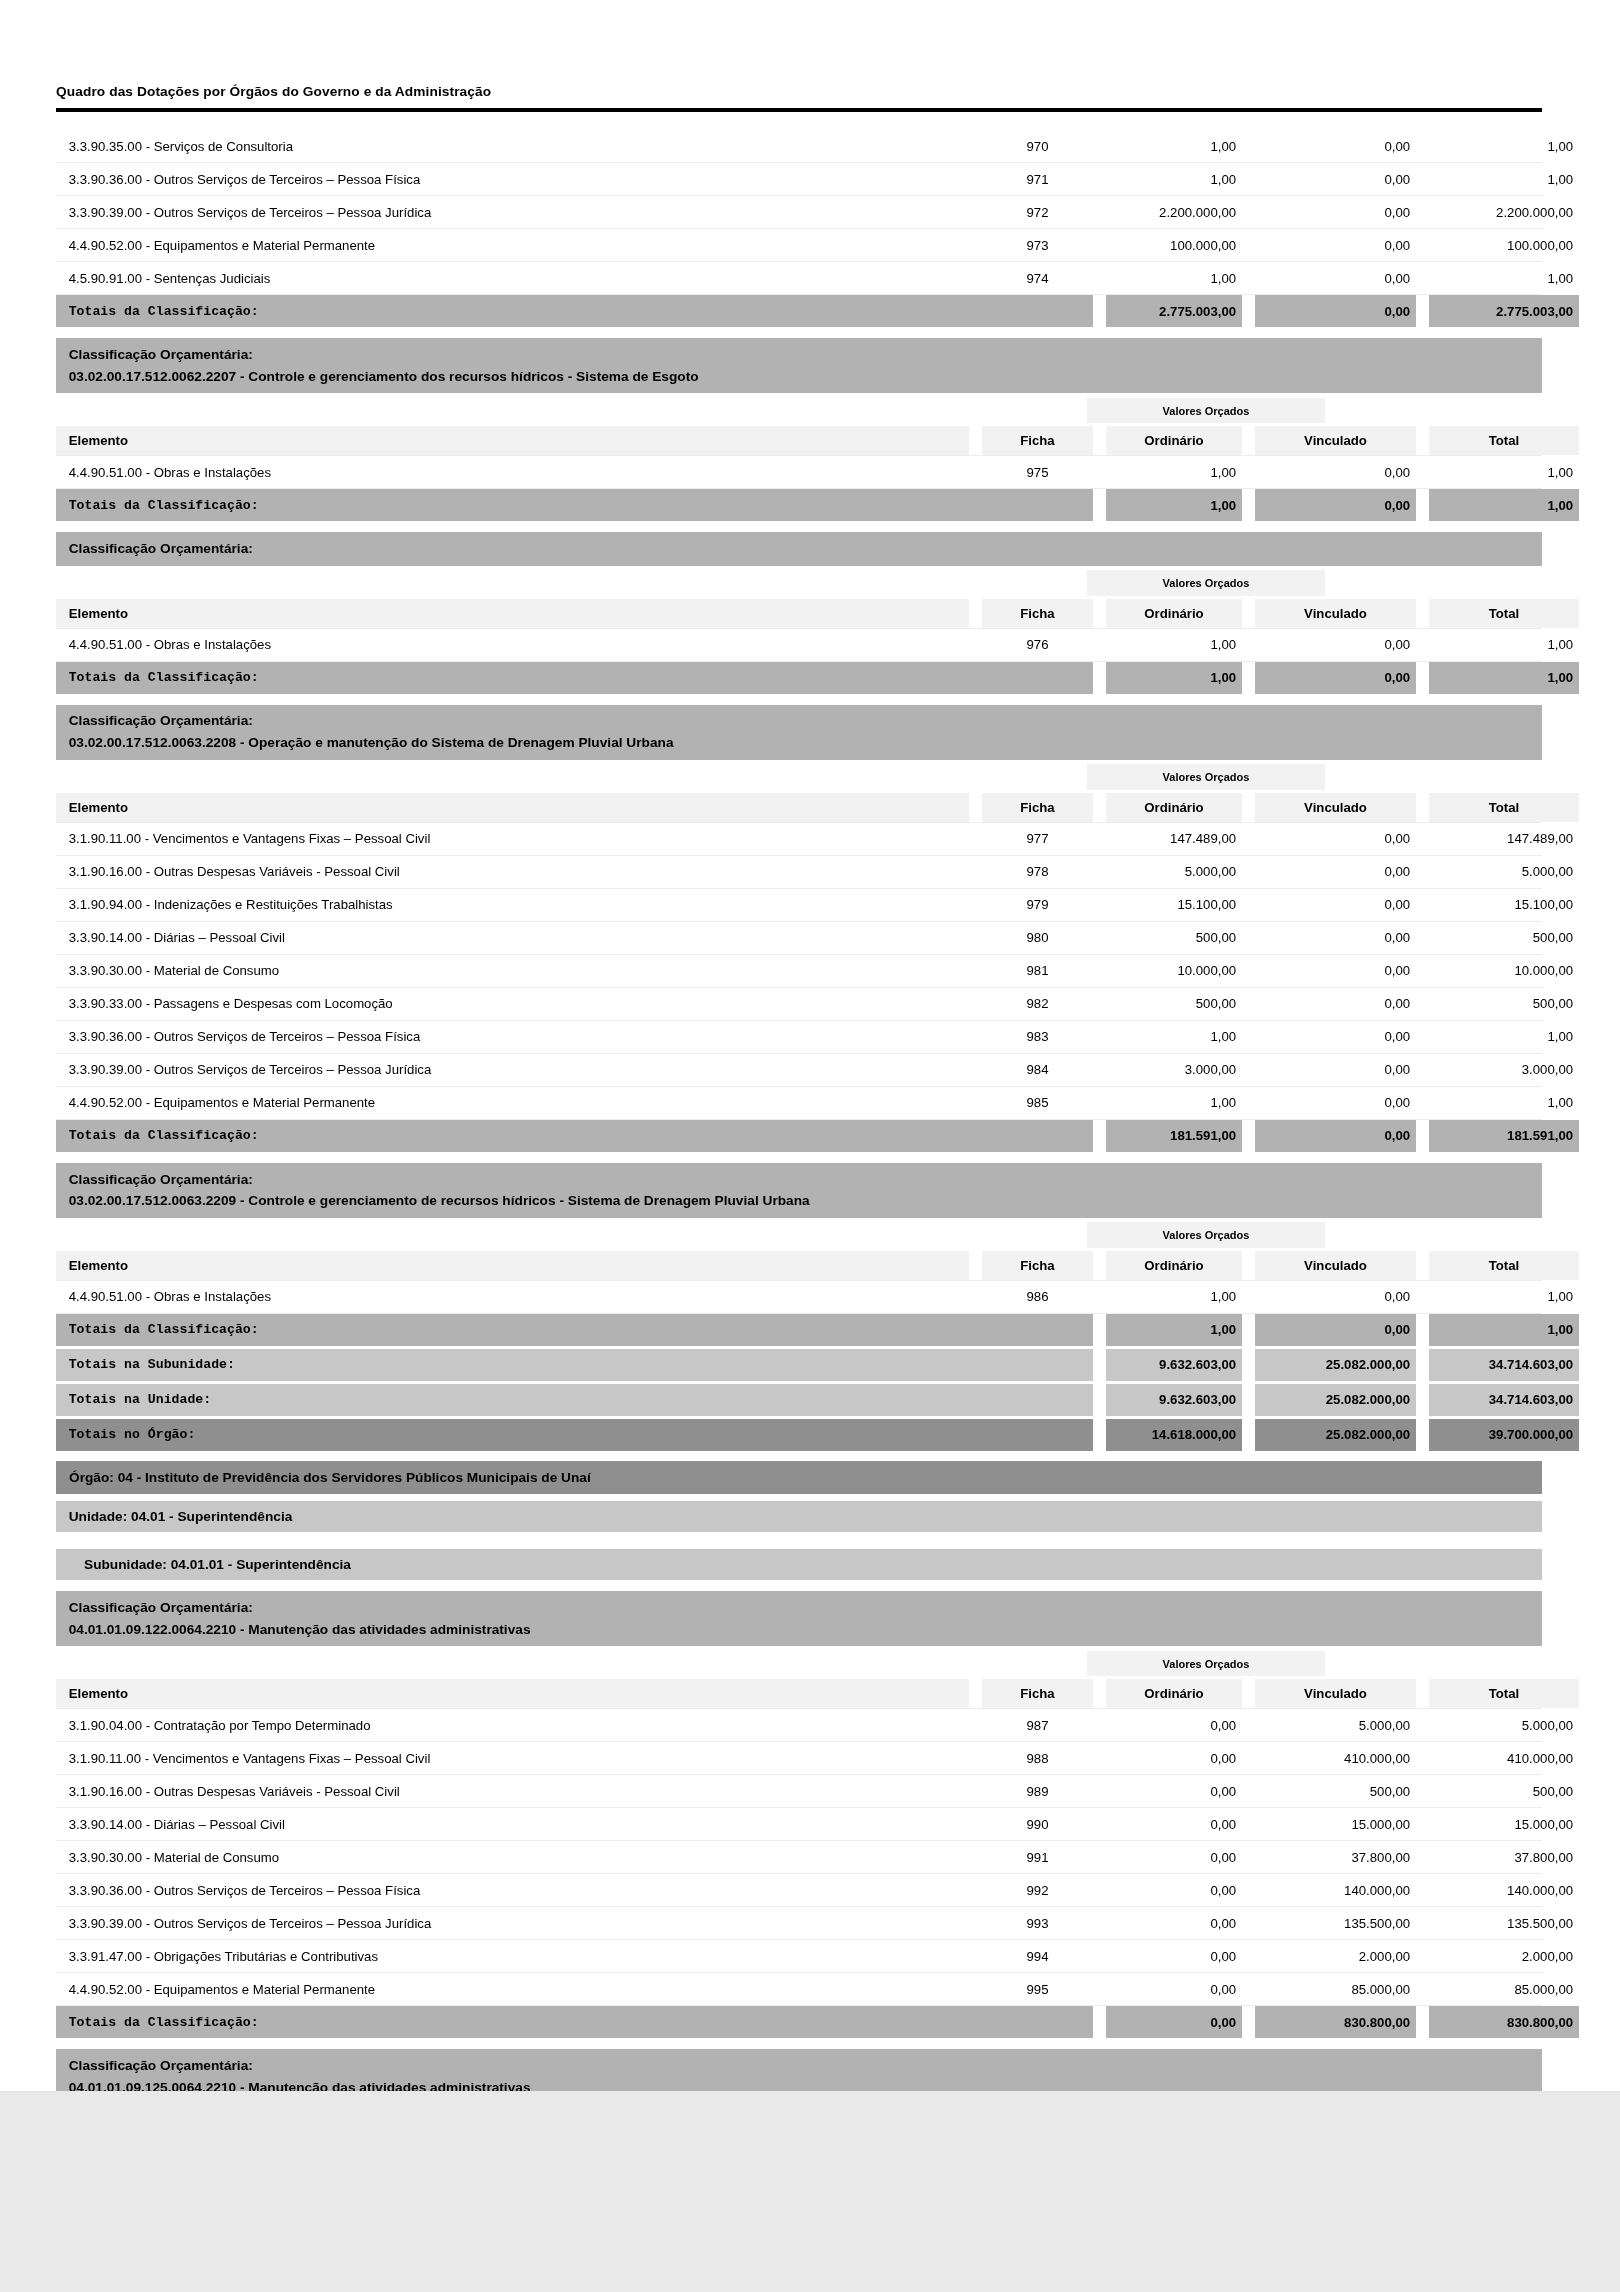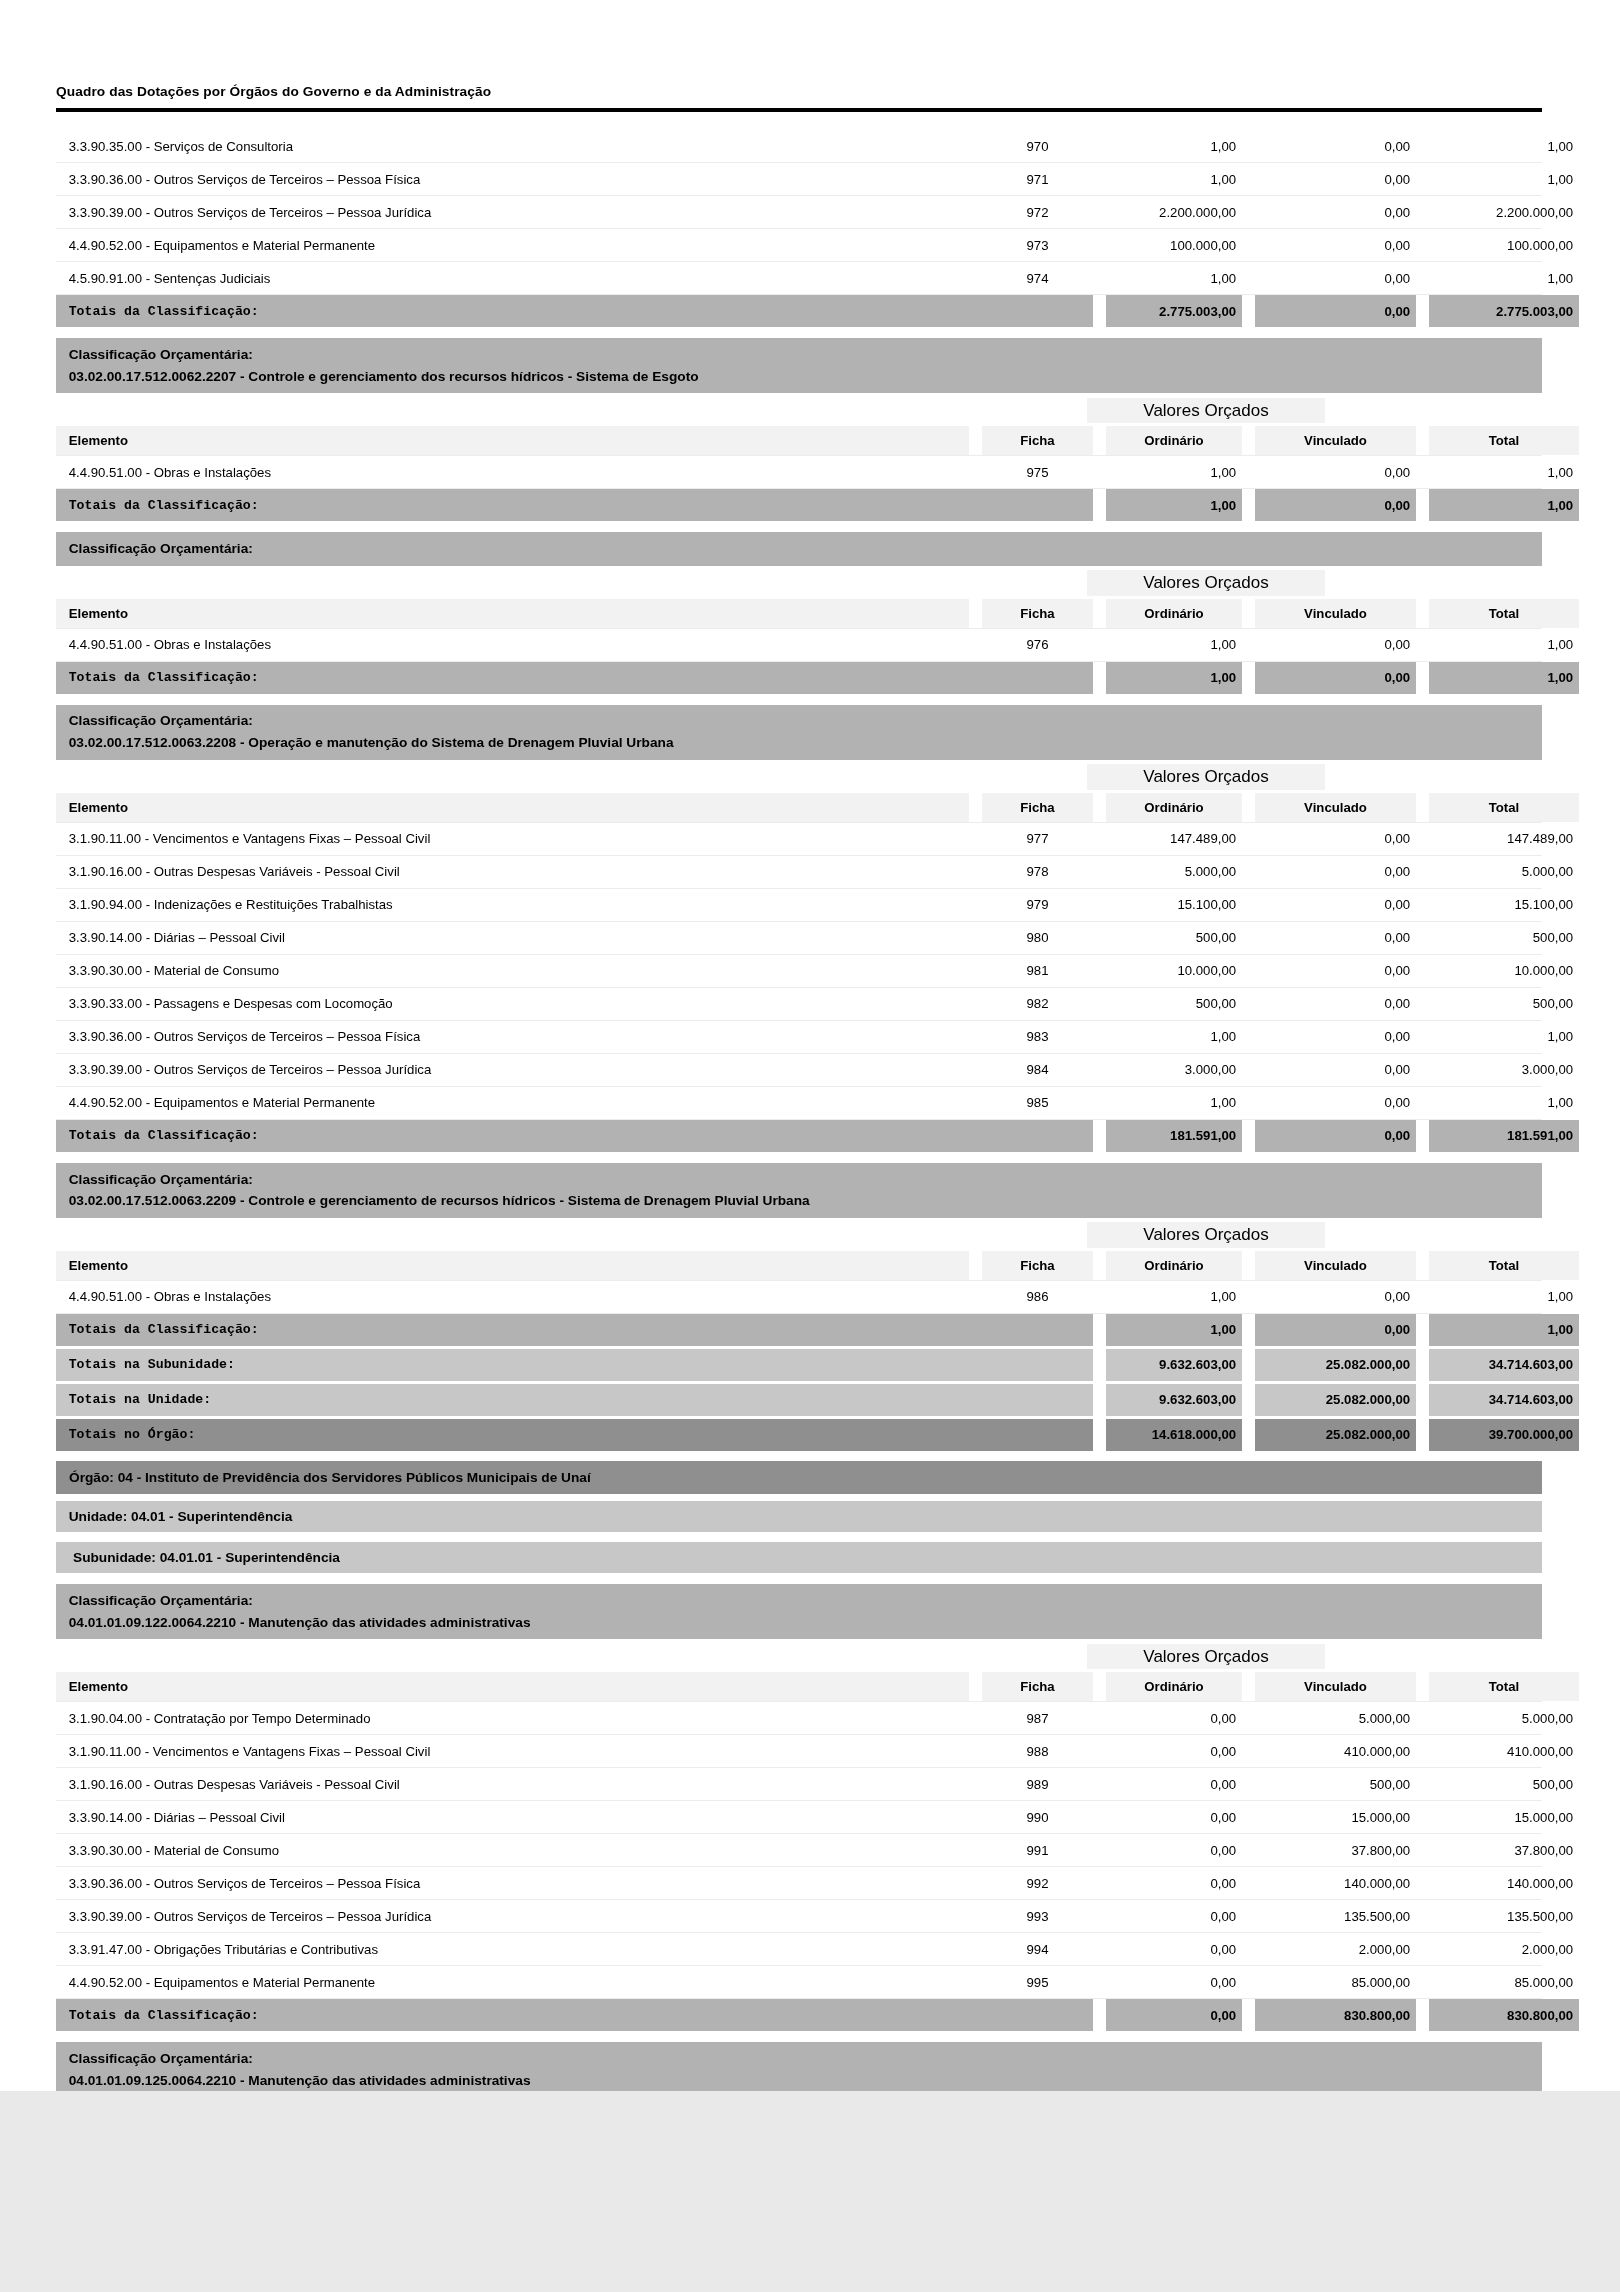--- a/index.html
+++ b/index.html
@@ -29,43 +29,43 @@
   .cell.num{justify-content:flex-end;padding-right:5.9px;box-sizing:border-box;}
 
   
   .hrow{height:29px;margin-top:2.9px;border-bottom:1px solid #ececec;}
   .hrow .hcell{background:var(--header-bg);display:flex;align-items:center;justify-content:center;
     font-size:13.2px;font-weight:bold;box-sizing:border-box;}
   .hrow .hcell.el{justify-content:flex-start;padding-left:12.7px;}
 
   
   .vobox{margin:4.9px 0 0 1031px;width:238px;height:25.5px;background:var(--header-bg);
-    display:flex;align-items:center;justify-content:center;font-size:17px;font-weight:normal;}
+    display:flex;align-items:center;justify-content:center;font-size:11px;font-weight:bold;}
 
   
   .trow{height:32px;font-weight:bold;}
   .trow>div{display:flex;align-items:center;font-size:13.2px;box-sizing:border-box;}
   .trow .tlabel{grid-column:1/3;justify-content:flex-start;padding-left:12.7px;font-family:Liberation Mono, monospace;}
   .trow .tnum{justify-content:flex-end;padding-right:5.9px;}
   .trow.classification>div{background:var(--band-medium);}
   .trow.subunit>div,.trow.unit>div{background:var(--band-light);}
   .trow.organ>div{background:var(--band-dark);}
   .trow.subunit,.trow.unit,.trow.organ{margin-top:2.9px;}
 
   
   .band{box-sizing:border-box;width:100%;font-weight:bold;}
   .band.classification{margin-top:10.8px;background:var(--band-medium);padding:5.9px 0 5.9px 12.7px;
     font-size:13.7px;line-height:21.6px;}
   .band.classification .bline{display:block;}
   .band.organ{margin-top:10.8px;background:var(--band-dark);height:33px;display:flex;
     align-items:center;padding-left:13px;font-size:13.7px;}
   .band.unit{margin-top:6.9px;background:var(--band-light);height:31px;display:flex;
     align-items:center;padding-left:12.7px;font-size:13.7px;}
-  .band.subunit{margin-top:10px;background:var(--band-light);height:31px;display:flex;
-    align-items:center;padding-left:17px;font-size:13.7px;}
+  .band.subunit{margin-top:17px;background:var(--band-light);height:31px;display:flex;
+    align-items:center;padding-left:28px;font-size:13.7px;}
 
   
   .footer{position:absolute;left:56px;top:2205px;width:1486px;}
   .footer-rule{height:2.9px;background:#000;}
   .footer-texts{display:flex;justify-content:space-between;margin-top:7.8px;
     font-size:12.3px;color:#3c3c3c;}
   .footer-center{position:absolute;left:0;right:0;text-align:right;}
   .footer-texts{position:relative;}
   .footer-left,.footer-right{position:relative;z-index:1;background:transparent;}
 </style>

